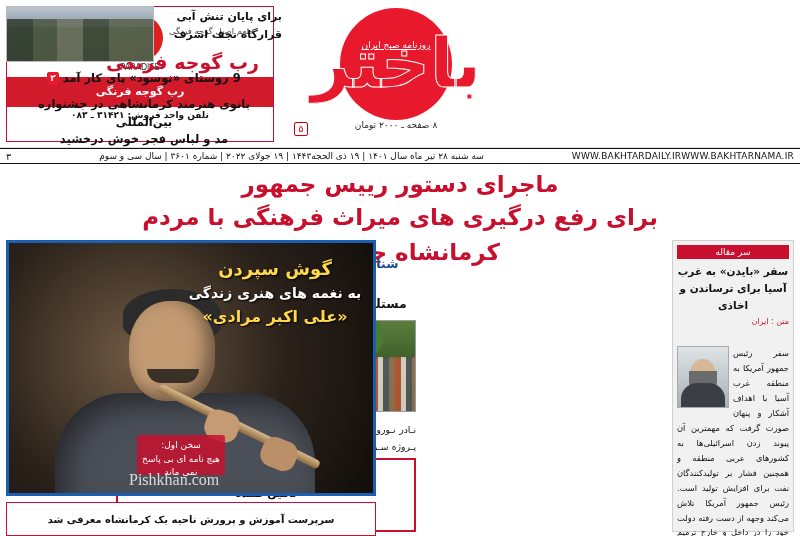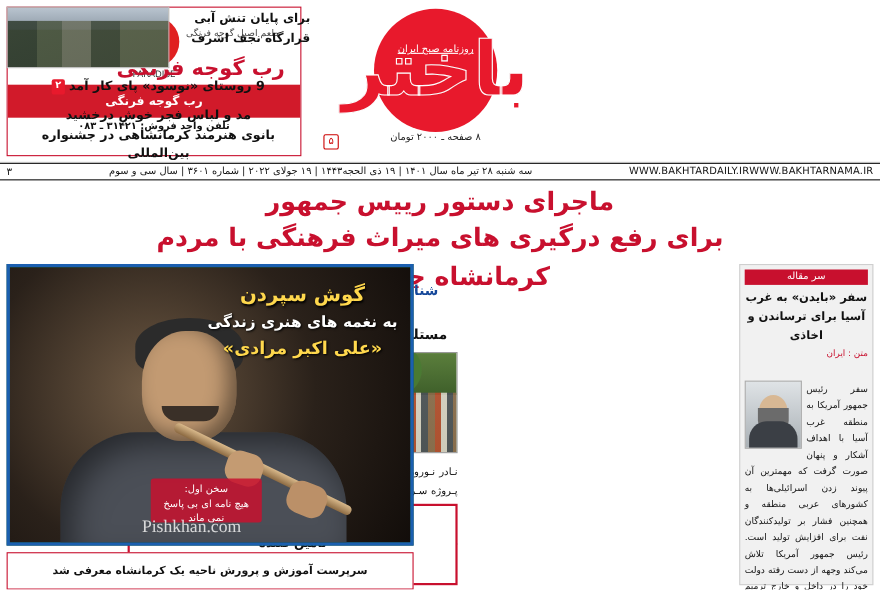--- a/index.html
+++ b/index.html
@@ -482,21 +482,21 @@
     left: 120px; bottom: 4px;
     font-size: 16px;
     color: #e8e8e8;
     direction: ltr;
     opacity: .9;
     font-family: "Liberation Serif", serif;
   }
   .wm-badge {
     position: absolute;
     left: 128px; bottom: 18px;
-    width: 101px; height: 40px;
+    width: 88px; height: 40px;
     background: rgba(200,16,46,.85);
     color: #fff;
     font-size: 9px;
     text-align: center;
     line-height: 1.5;
     padding-top: 4px;
     border-radius: 3px;
   }
 
   
@@ -570,22 +570,22 @@
         </div>
         <div class="caption">
           <div class="line">برای پایان تنش آبی</div>
           <div class="line">قرارگاه نجف اشرف</div>
         </div>
       </div>
       <div class="top-head-item">
         <div class="line"><span>9 روستای «نوسود» پای کار آمد</span> <span class="red-num">۲</span></div>
       </div>
       <div class="top-head-item">
+        <div class="line">بانوی هنرمند کرمانشاهی در جشنواره بین‌المللی</div>
         <div class="line">مد و لباس فجر خوش درخشید</div>
-        <div class="line">بانوی هنرمند کرمانشاهی در جشنواره بین‌المللی</div>
       </div>
     </div>
   </div>
 
   <div class="infobar">
     <div class="left-urls">
       <span>WWW.BAKHTARDAILY.IR</span>
       <span>WWW.BAKHTARNAMA.IR</span>
     </div>
     <div class="dateline">سه شنبه ۲۸ تیر ماه سال ۱۴۰۱ | ۱۹ ذی الحجه۱۴۴۳ | ۱۹ جولای ۲۰۲۲ | شماره ۳۶۰۱ | سال سی و سوم</div>

